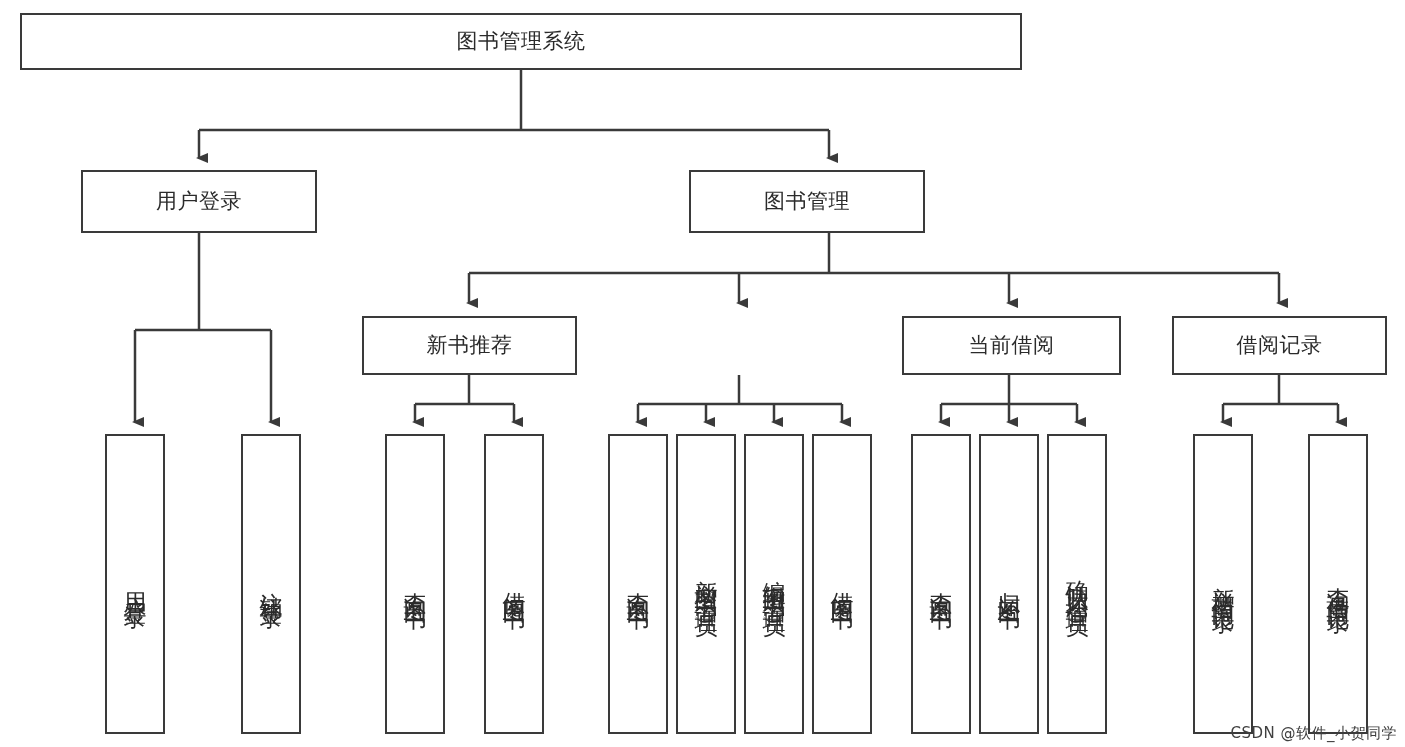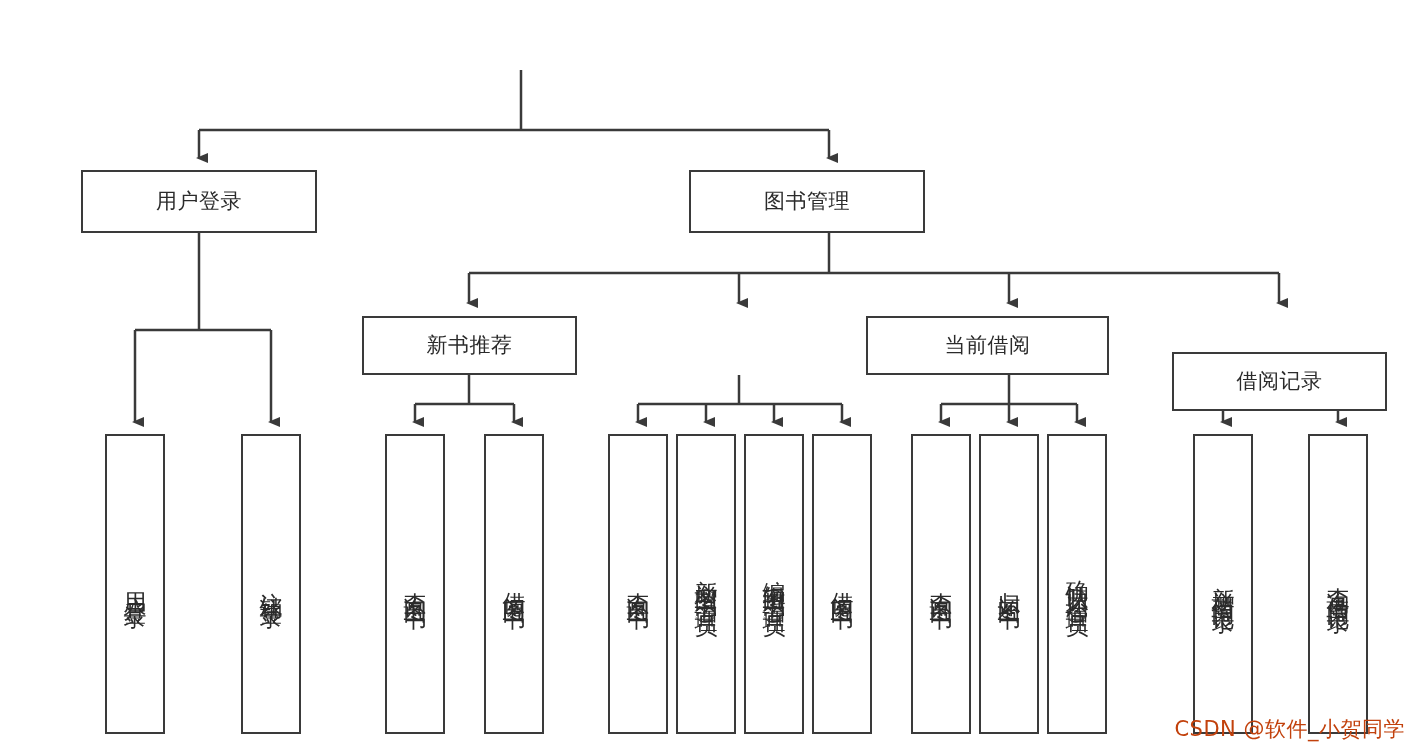--- a/index.html
+++ b/index.html
@@ -57,24 +57,24 @@
     writing-mode: vertical-rl;
     text-orientation: upright;
     font-size: 23px;
     line-height: 1.0;
     letter-spacing: 5px;
     white-space: nowrap;
     text-align: center;
   }
   .watermark {
     position: absolute;
-    right: 0;
+    right: 8px;
     bottom: 4px;
-    font-size: 21px;
-    color: #c2410c;
+    font-size: 15px;
+    color: #404040;
     letter-spacing: 0.5px;
     z-index: 5;
     white-space: nowrap;
   }
 </style>
 </head>
 <body>
 
 <div id="canvas">
 
@@ -121,35 +121,38 @@
       <path d="M1009,404 L1009,422" marker-end="url(#arrow)"></path>
       <path d="M1077,404 L1077,422" marker-end="url(#arrow)"></path>
 
       <path d="M1279,375 L1279,404"></path>
       <path d="M1223,404 L1338,404"></path>
       <path d="M1223,404 L1223,422" marker-end="url(#arrow)"></path>
       <path d="M1338,404 L1338,422" marker-end="url(#arrow)"></path>
     </g>
   </svg>
 
+  <div class="node horiz" style="left:20px; top:13px; width:1002px; height:57px;">
+    <span class="node-label">图书管理系统</span>
+  </div>
 
   <div class="node horiz" style="left:81px; top:170px; width:236px; height:63px;">
     <span class="node-label">用户登录</span>
   </div>
   <div class="node horiz" style="left:689px; top:170px; width:236px; height:63px;">
     <span class="node-label">图书管理</span>
   </div>
 
   <div class="node horiz" style="left:362px; top:316px; width:215px; height:59px;">
     <span class="node-label">新书推荐</span>
   </div>
-  <div class="node horiz" style="left:866px; top:316px; width:243px; height:59px;">
+  <div class="node horiz" style="left:902px; top:316px; width:219px; height:59px;">
     <span class="node-label">当前借阅</span>
   </div>
-  <div class="node horiz" style="left:1172px; top:316px; width:215px; height:59px;margin-top:36px;">
+  <div class="node horiz" style="left:1172px; top:316px; width:215px; height:59px;">
     <span class="node-label">借阅记录</span>
   </div>
 
   <div class="node vert" style="left:105px; top:434px; width:60px; height:300px;">
     <span class="node-label">用户登录</span>
   </div>
   <div class="node vert" style="left:241px; top:434px; width:60px; height:300px;">
     <span class="node-label">注销登录</span>
   </div>
 

